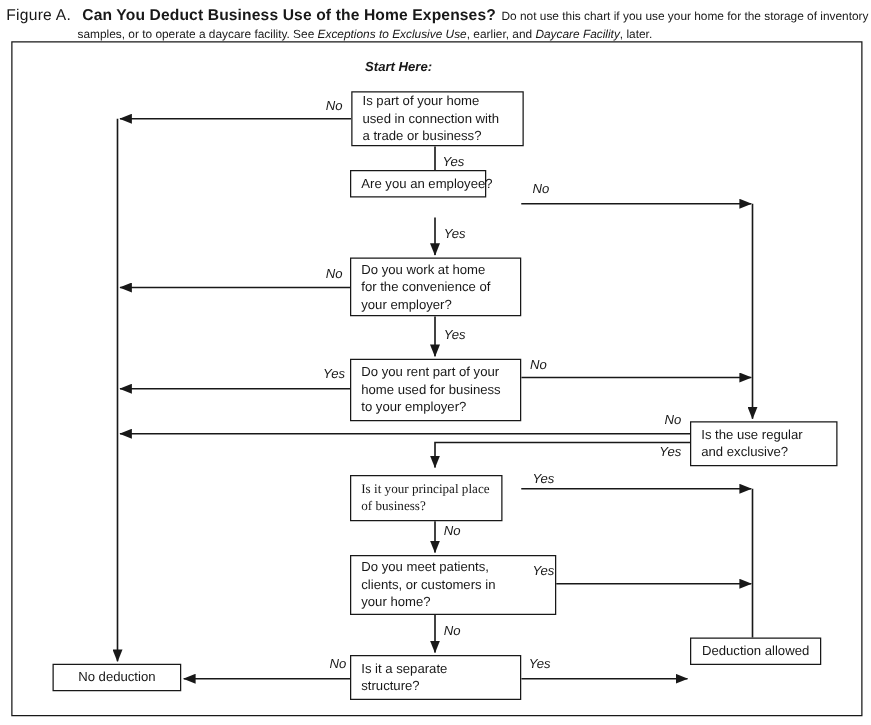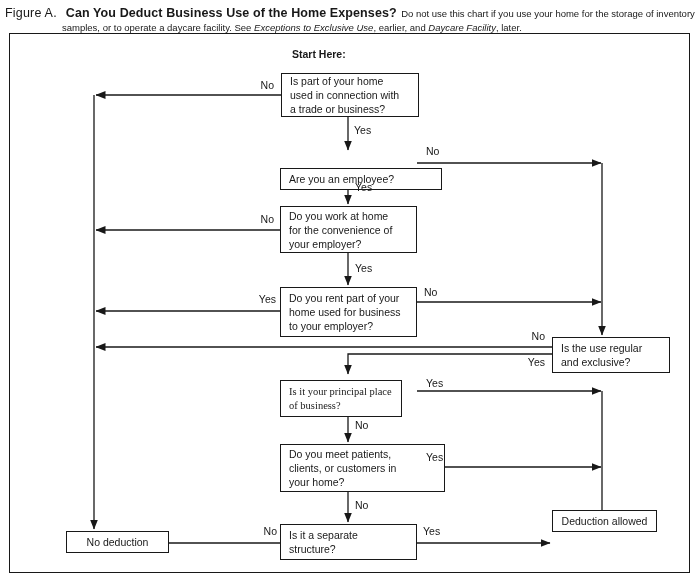--- a/index.html
+++ b/index.html
@@ -21,35 +21,35 @@
   }
   svg.wires { position:absolute; left:0; top:0; width:697px; height:580px; }
   .box {
     position:absolute; box-sizing:border-box; background:#ffffff;
     border:1.5px solid #181818; display:flex; align-items:center;
     font-size:10.5px; line-height:14px; white-space:pre;
     padding-left:8px; color:#181818;
   }
   .box.center { justify-content:center; padding-left:0; text-align:center; }
   .lbl {
-    position:absolute; font-size:10.5px;
+    position:absolute; font-style:italic; font-size:10.5px;
     line-height:12px; color:#181818; white-space:nowrap;
   }
   .lbl.r { text-align:right; }
   .lbl.start { font-weight:bold; }
   
   .b1 { left:281px; top:73px;  width:138px; height:44px; }
-  .b2 { left:280px; top:168px; width:162px; height:22px; }
+  .b2 { left:280px; top:136px; width:109px; height:22px; }
   .b3 { left:280px; top:206px; width:137px; height:47px; }
   .b4 { left:280px; top:287px; width:137px; height:50px; }
   .b5 { left:280px; top:380px; width:122px; height:37px;font-family:Liberation Serif, serif; }
   .b6 { left:280px; top:444px; width:165px; height:48px; }
   .b7 { left:280px; top:524px; width:137px; height:36px; }
   .bre { left:552px; top:337px; width:118px; height:36px; }
-  .bnd { left:42px;  top:531px; width:103px; height:22px;margin-left:24px; }
+  .bnd { left:42px;  top:531px; width:103px; height:22px; }
   .bda { left:552px; top:510px; width:105px; height:22px; }
 </style>
 </head>
 <body>
 
 <div class="page">
 
   <div class="hdr">
     <span class="fig">Figure A.</span><span class="title">Can You Deduct Business Use of the Home Expenses?</span>
     <span class="note"><span>Do not use this chart if you use your home for the storage of inventory or product samples, or to operate a daycare facility. See </span><i>Exceptions to Exclusive Use</i><span>, earlier, and </span><i>Daycare Facility</i><span>, later.</span></span>

